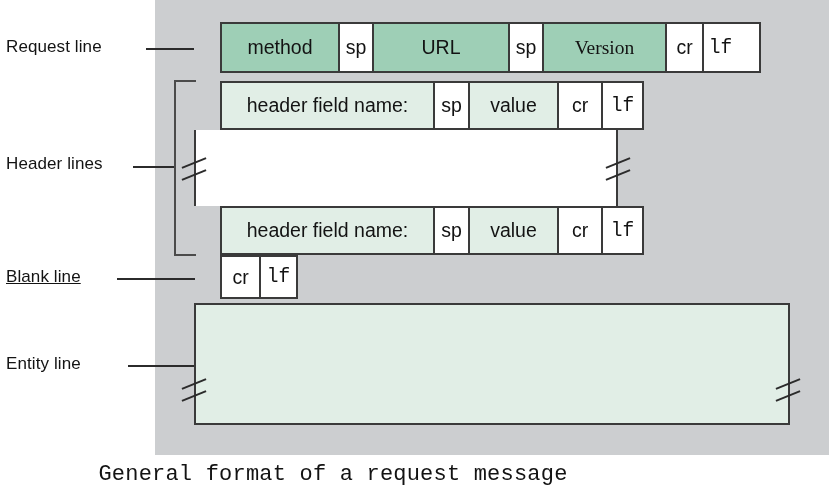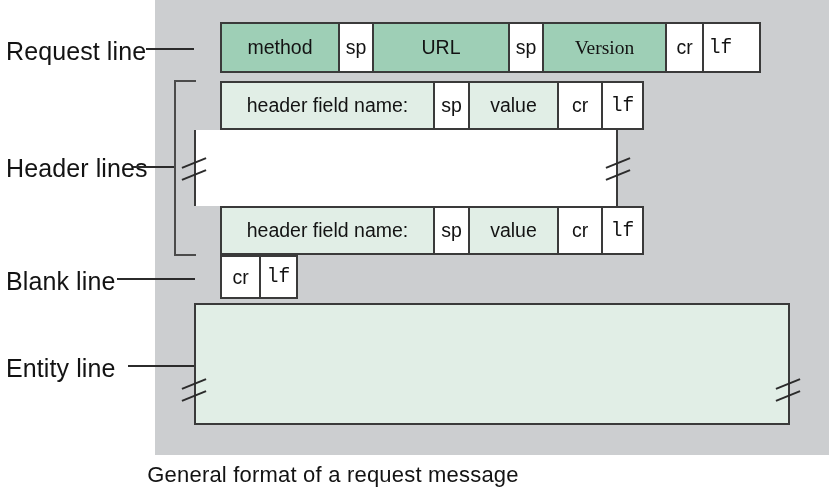--- a/index.html
+++ b/index.html
@@ -28,21 +28,21 @@
     left: 155px;
     top: 0;
     width: 674px;
     height: 455px;
     background: #ccced0;
   }
 
   
   .side-label {
     position: absolute;
-    font-size: 25px;
+    font-size: 17px;
     color: #131313;
     letter-spacing: .1px;
     white-space: nowrap;
     text-align: center;
     font-family: "Liberation Sans", sans-serif;
   }
 
   
   .leader {
     position: absolute;
@@ -165,21 +165,21 @@
 
   
   #caption {
     position: absolute;
     left: 0;
     top: 462px;
     width: 666px;
     text-align: center;
     font-size: 22px;
     color: #131313;
-    font-family: Liberation Sans, sans-serif;
+    font-family: Liberation Mono, monospace;
     letter-spacing: .2px;
   }
 </style>
 </head>
 <body>
 
 <div id="stage">
 
   <div class="gray-panel"></div>
 
@@ -221,21 +221,21 @@
   </div>
 
   <div class="row" id="header-row-2">
     <div class="cell lightgreen" style="width:213px;">header field name:</div>
     <div class="cell white" style="width:35px;">sp</div>
     <div class="cell lightgreen" style="width:89px;">value</div>
     <div class="cell white" style="width:44px;">cr</div>
     <div class="cell white" style="width:39px;">lf</div>
   </div>
 
-  <div class="side-label" style="left:6px; top:267px;">Blank line</div>
+  <div class="side-label" style="left:6px; top:267px;text-decoration:underline;">Blank line</div>
   <div class="leader" style="left:117px; top:278px; width:78px;"></div>
 
   <div class="row" id="blank-line-row">
     <div class="cell white" style="width:39px;">cr</div>
     <div class="cell white" style="width:35px;">lf</div>
   </div>
 
   <div class="side-label" style="left:6px; top:354px;">Entity line</div>
   <div class="leader" style="left:128px; top:365px; width:67px;"></div>
 

